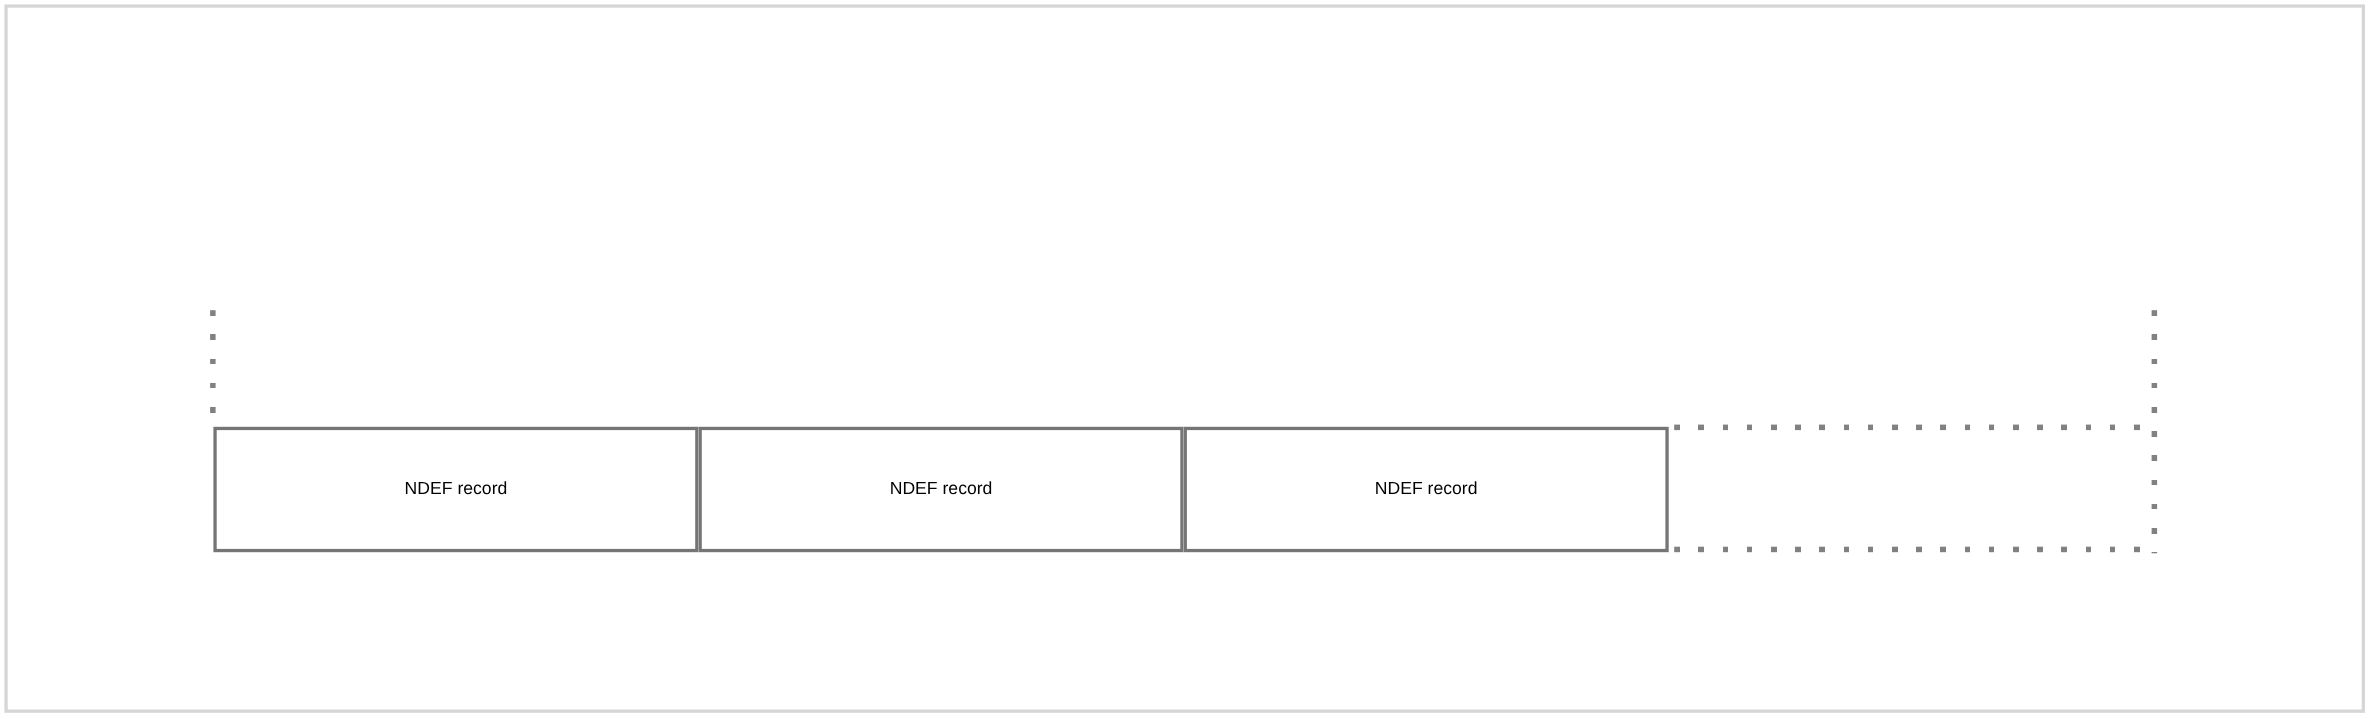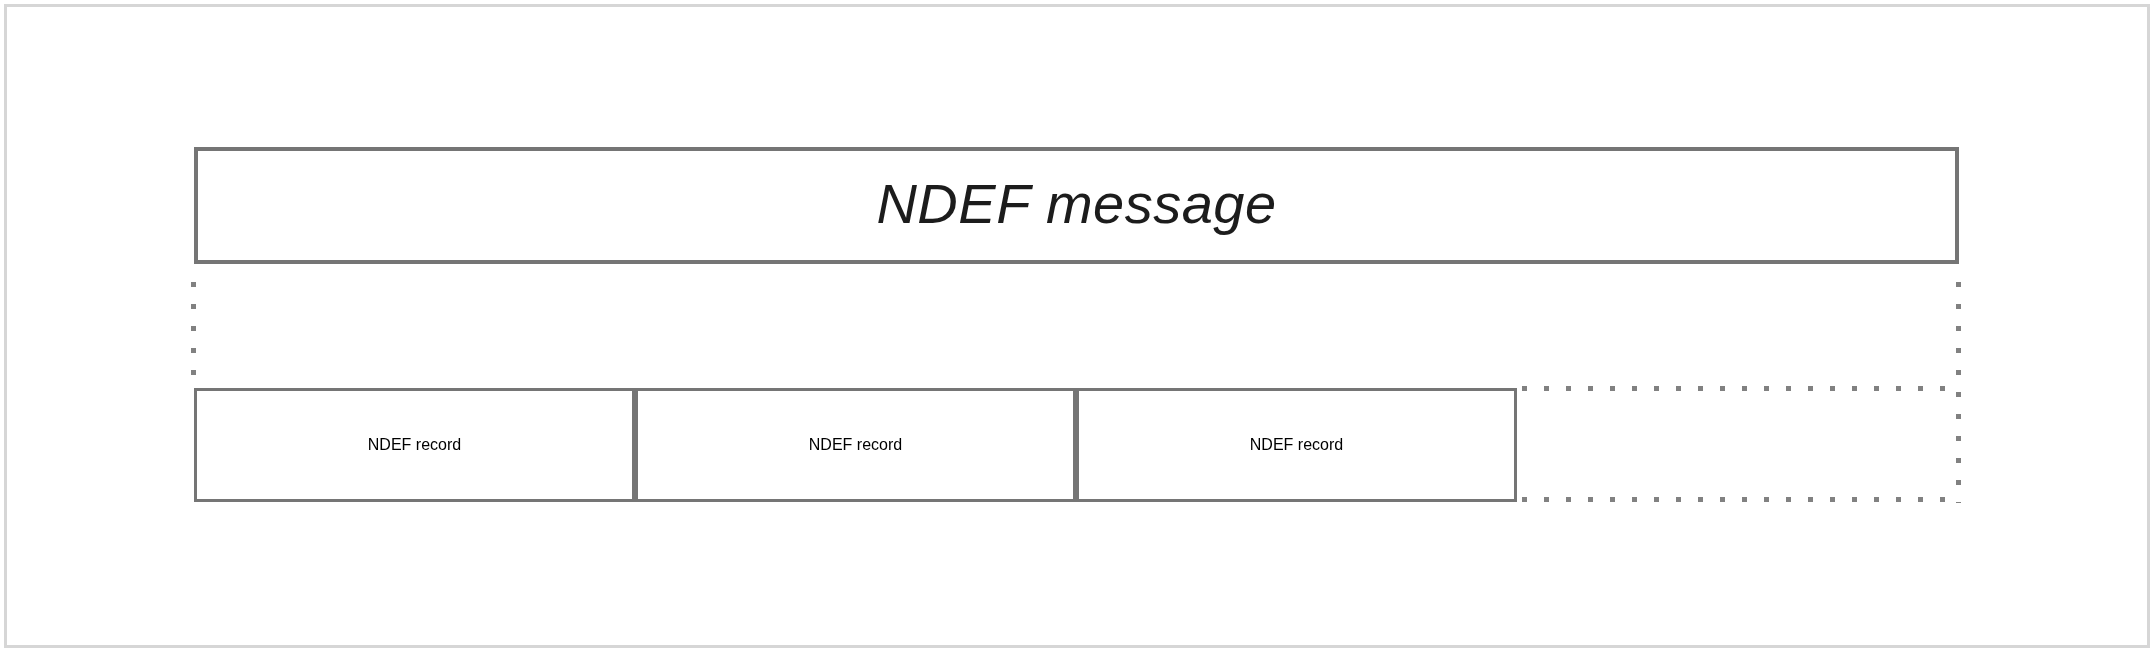--- a/index.html
+++ b/index.html
@@ -109,23 +109,20 @@
     width: 434px;
   }
 </style>
 </head>
 <body>
 
 <div class="canvas">
 
   <div class="frame"></div>
 
-  <div class="box message-box">
-    <span class="label">NDEF message</span>
-  </div>
 
   <div class="dotted v dotted-left"></div>
   <div class="dotted v dotted-right"></div>
 
   <div class="records-row">
     <div class="record-box">
       <span class="label">NDEF record</span>
     </div>
     <div class="record-box">
       <span class="label">NDEF record</span>

